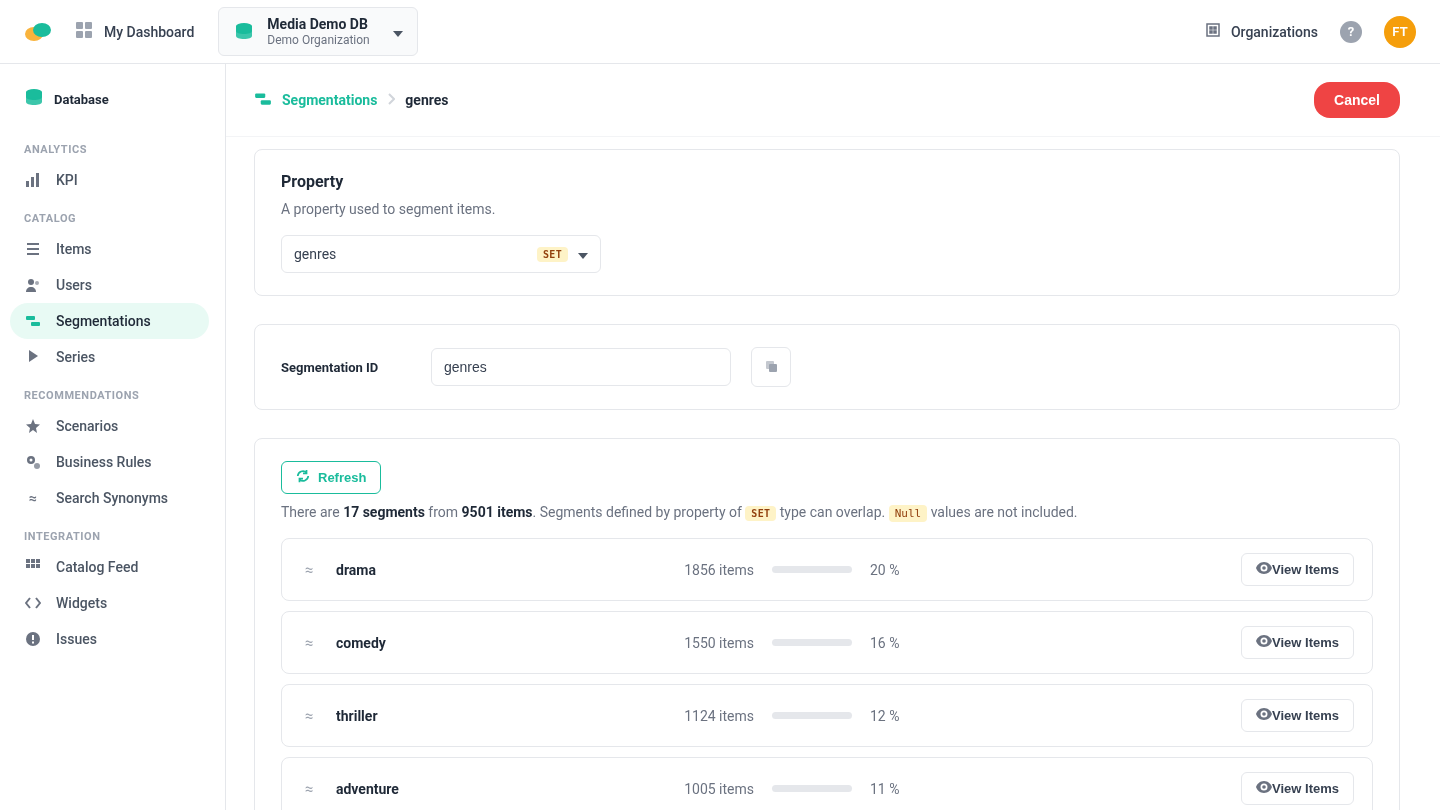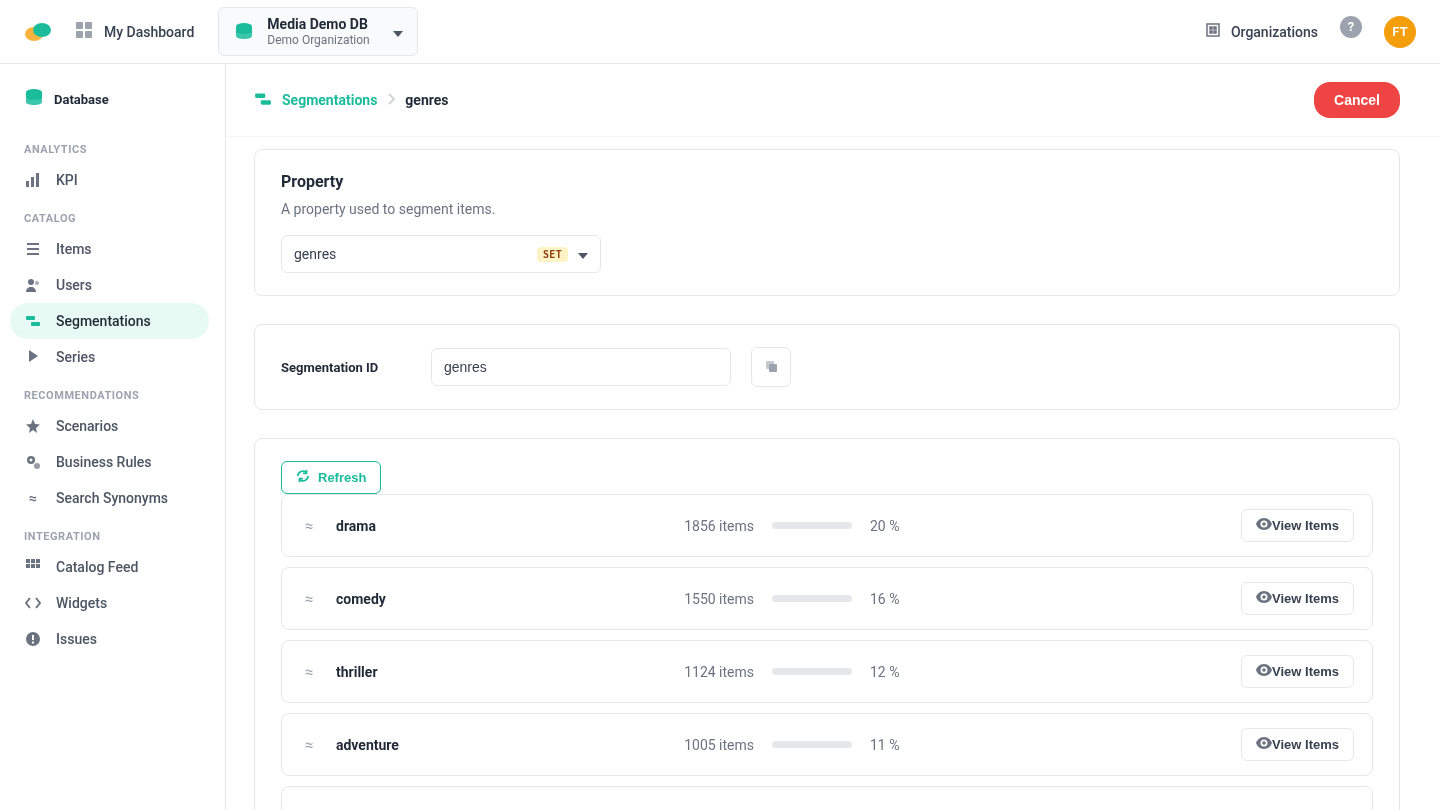--- a/index.html
+++ b/index.html
@@ -55,21 +55,21 @@
     cursor:pointer;
     min-width:200px;
     background:var(--gray-50);
   }
   .db-selector .db-icon{width:22px;height:22px;display:flex;align-items:center;justify-content:center;}
   .db-selector .db-texts{line-height:1.2;}
   .db-selector .db-name{font-weight:700;color:var(--gray-800);font-size:14px;}
   .db-selector .db-org{font-size:12px;color:var(--gray-500);}
   .db-selector .chev{margin-left:auto;color:var(--gray-600);}
   .topbar .spacer{flex:1;}
-  .top-right{display:flex;gap:22px;}
+  .top-right{display:flex;align-items:center;gap:22px;}
   .org-link{display:flex;align-items:center;gap:10px;color:var(--gray-700);font-weight:500;cursor:pointer;}
   .help-badge{
     width:22px;height:22px;border-radius:50%;
     background:var(--gray-400);color:#fff;
     display:flex;align-items:center;justify-content:center;
     font-size:13px;font-weight:700;cursor:pointer;
   }
   .avatar{
     width:32px;height:32px;border-radius:50%;
     background:var(--amber-500);color:#fff;
@@ -433,20 +433,23 @@
         <div class="segments-head">
           <button class="btn-refresh">
             <span>
               <svg width="14" height="14" viewBox="0 0 16 16" fill="none" stroke="currentColor" stroke-width="2">
                   <path d="M2 8a6 6 0 0110-4M14 8a6 6 0 01-10 4"></path>
                   <path d="M12 1v4h-4M4 15v-4h4"></path>
                 </svg>
             </span>
             <span>Refresh</span>
           </button>
+        </div>
+        <div class="summary">
+          <span>There are </span><b>17 segments</b><span> from </span><b>9501 items</b><span>. Segments defined by property of </span><span class="badge-set">SET</span><span> type can overlap. </span><span class="badge-null">Null</span><span> values are not included.</span>
         </div>
         <div id="segments-list">
             <div class="seg-row">
               <span class="approx">≈</span>
               <span class="name">drama</span>
               <span class="count">1856 items</span>
               <span class="bar-wrap"><span class="bar-fill" style="width: 20%;"></span></span>
               <span class="pct">20 %</span>
               <span class="spacer"></span>
               <button class="btn-view">

